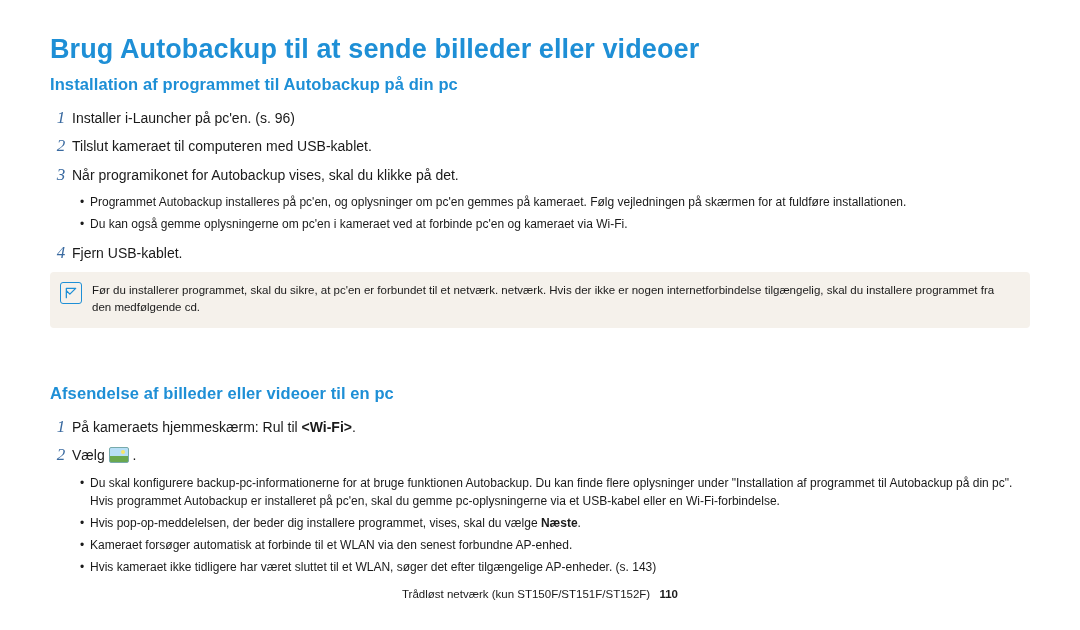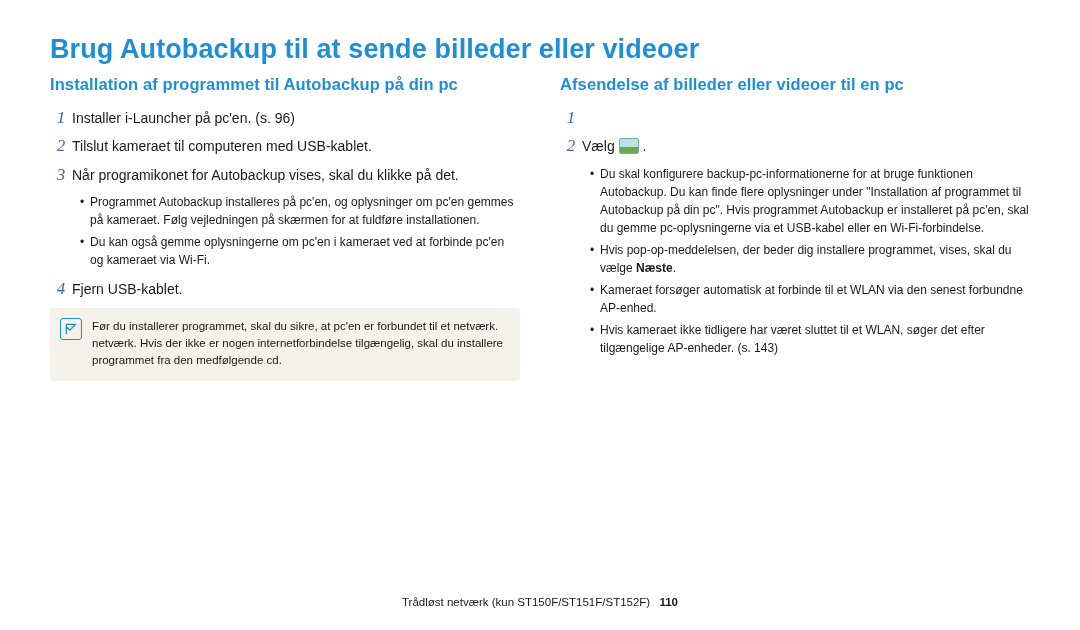--- a/index.html
+++ b/index.html
@@ -1,35 +1,35 @@
 <!DOCTYPE html>
 <html><head>
 <meta charset="utf-8">
 <style>
   * { margin: 0; padding: 0; box-sizing: border-box; }
   html, body { width: 1080px; height: 630px; font-family: "Segoe UI", "Myriad Pro", Arial, sans-serif; color: #1a1a1a; background: #fff; }
   .page { padding: 34px 50px 0 50px; position: relative; height: 100%; border-radius: 30px; }
   .title { font-size: 27px; font-weight: 700; color: #1e8fd6; letter-spacing: 0.1px; margin-bottom: 10px; }
   .intro { font-size: 13px; margin-bottom: 26px; }
-  .cols { display: flex; gap: 40px; }
+  .cols { display: flex; gap: 56px; flex-direction: column; }
   .col { flex: 1 1 50%; }
   .section-title { font-size: 16.5px; font-weight: 700; color: #1e8fd6; margin-bottom: 14px; letter-spacing: 0.1px; }
   .step { display: flex; align-items: flex-start; margin-bottom: 8px; }
   .step .num { font-style: italic; font-family: "Segoe UI", Georgia, serif; font-size: 17px; color: #3a6aa0; width: 22px; text-align: center; flex-shrink: 0; line-height: 1.2; }
   .step .txt { font-size: 14px; line-height: 1.45; }
   ul.sub { list-style: none; margin: 4px 0 10px 30px; }
   ul.sub li { font-size: 12px; line-height: 1.5; padding-left: 10px; position: relative; margin-bottom: 4px; }
   ul.sub li::before { content: "•"; position: absolute; left: 0; top: 0; }
   .notebox { display: flex; align-items: flex-start; background: #f5f1eb; border-radius: 4px; padding: 10px 14px 12px 10px; margin-top: 8px; gap: 10px; justify-content: space-between; }
   .note-icon { width: 22px; height: 22px; border: 1.5px solid #1e8fd6; border-radius: 3px; color: #1e8fd6; font-size: 14px; font-weight: 700; display: flex; align-items: center; justify-content: center; flex-shrink: 0; }
   .note-text { font-size: 11.5px; line-height: 1.5; }
   .img-icon { display: inline-block; width: 20px; height: 16px; vertical-align: -3px; background: linear-gradient(#b7dff7 55%, #6aa84f 55%); border: 1px solid #7aa; border-radius: 2px; position: relative; }
   .img-icon::after { content: ""; position: absolute; top: 2px; right: 3px; width: 4px; height: 4px; background: #f7e56a; border-radius: 50%; }
   .bold { font-weight: 700; }
-  .footer { position: absolute; bottom: 22px; left: 0; right: 0; text-align: center; font-size: 11.5px; }
+  .footer { position: absolute; bottom: 30px; left: 0; right: 0; text-align: center; font-size: 11.5px; }
   .footer .pg { font-weight: 700; margin-left: 6px; }
 </style>
 </head>
 <body>
 
 <div class="page">
   <h1 class="title">Brug Autobackup til at sende billeder eller videoer</h1>
 
   <div class="cols">
 
@@ -65,20 +65,23 @@
         </div>
         <div class="note-text">Før du installerer programmet, skal du sikre, at pc'en er forbundet til et netværk. netværk. Hvis der ikke er nogen internetforbindelse tilgængelig, skal du installere programmet fra den medfølgende cd.</div>
       </div>
     </div>
 
     <div class="col">
       <h2 class="section-title">Afsendelse af billeder eller videoer til en pc</h2>
 
       <div class="step">
         <span class="num">1</span>
+        <span class="txt">
+          <span>På kameraets hjemmeskærm: Rul til </span><span class="bold">&lt;Wi-Fi&gt;</span><span>.</span>
+        </span>
       </div>
       <div class="step">
         <span class="num">2</span>
         <span class="txt">
           <span>Vælg </span><span class="img-icon"></span> .
         </span>
       </div>
 
       <ul class="sub">
         <li>Du skal konfigurere backup-pc-informationerne for at bruge funktionen Autobackup. Du kan finde flere oplysninger under "Installation af programmet til Autobackup på din pc". Hvis programmet Autobackup er installeret på pc'en, skal du gemme pc-oplysningerne via et USB-kabel eller en Wi-Fi-forbindelse.</li>

